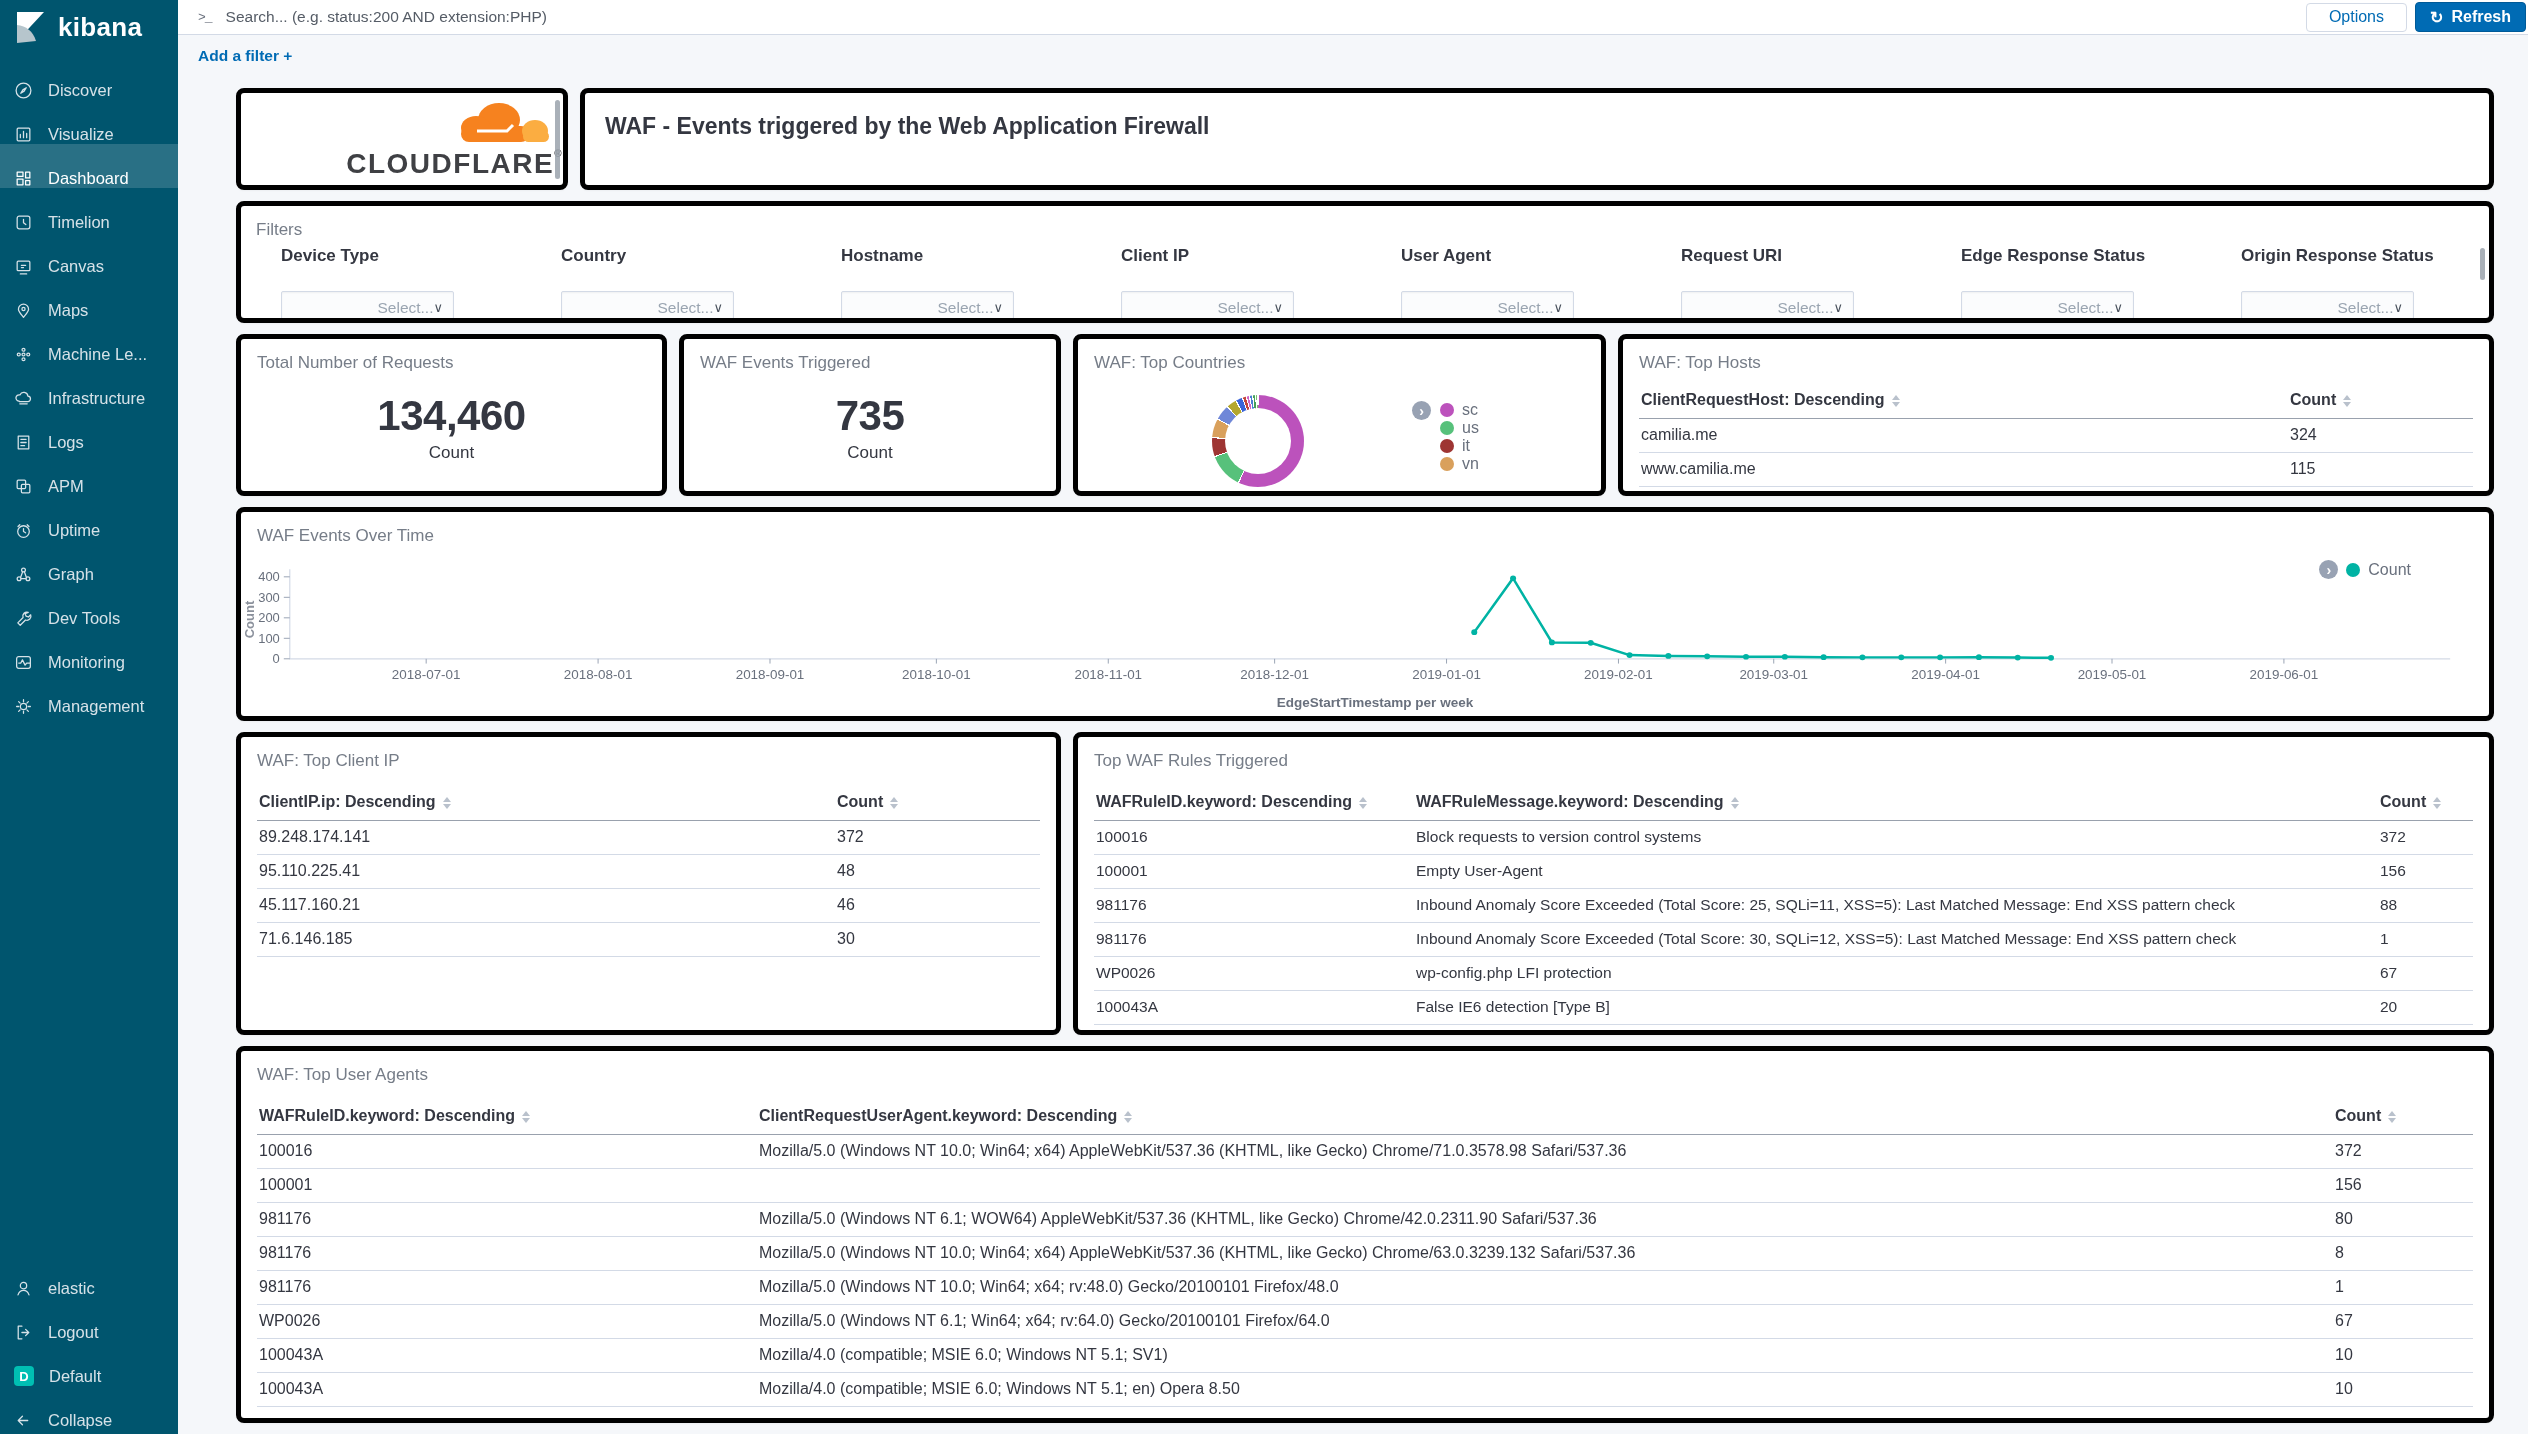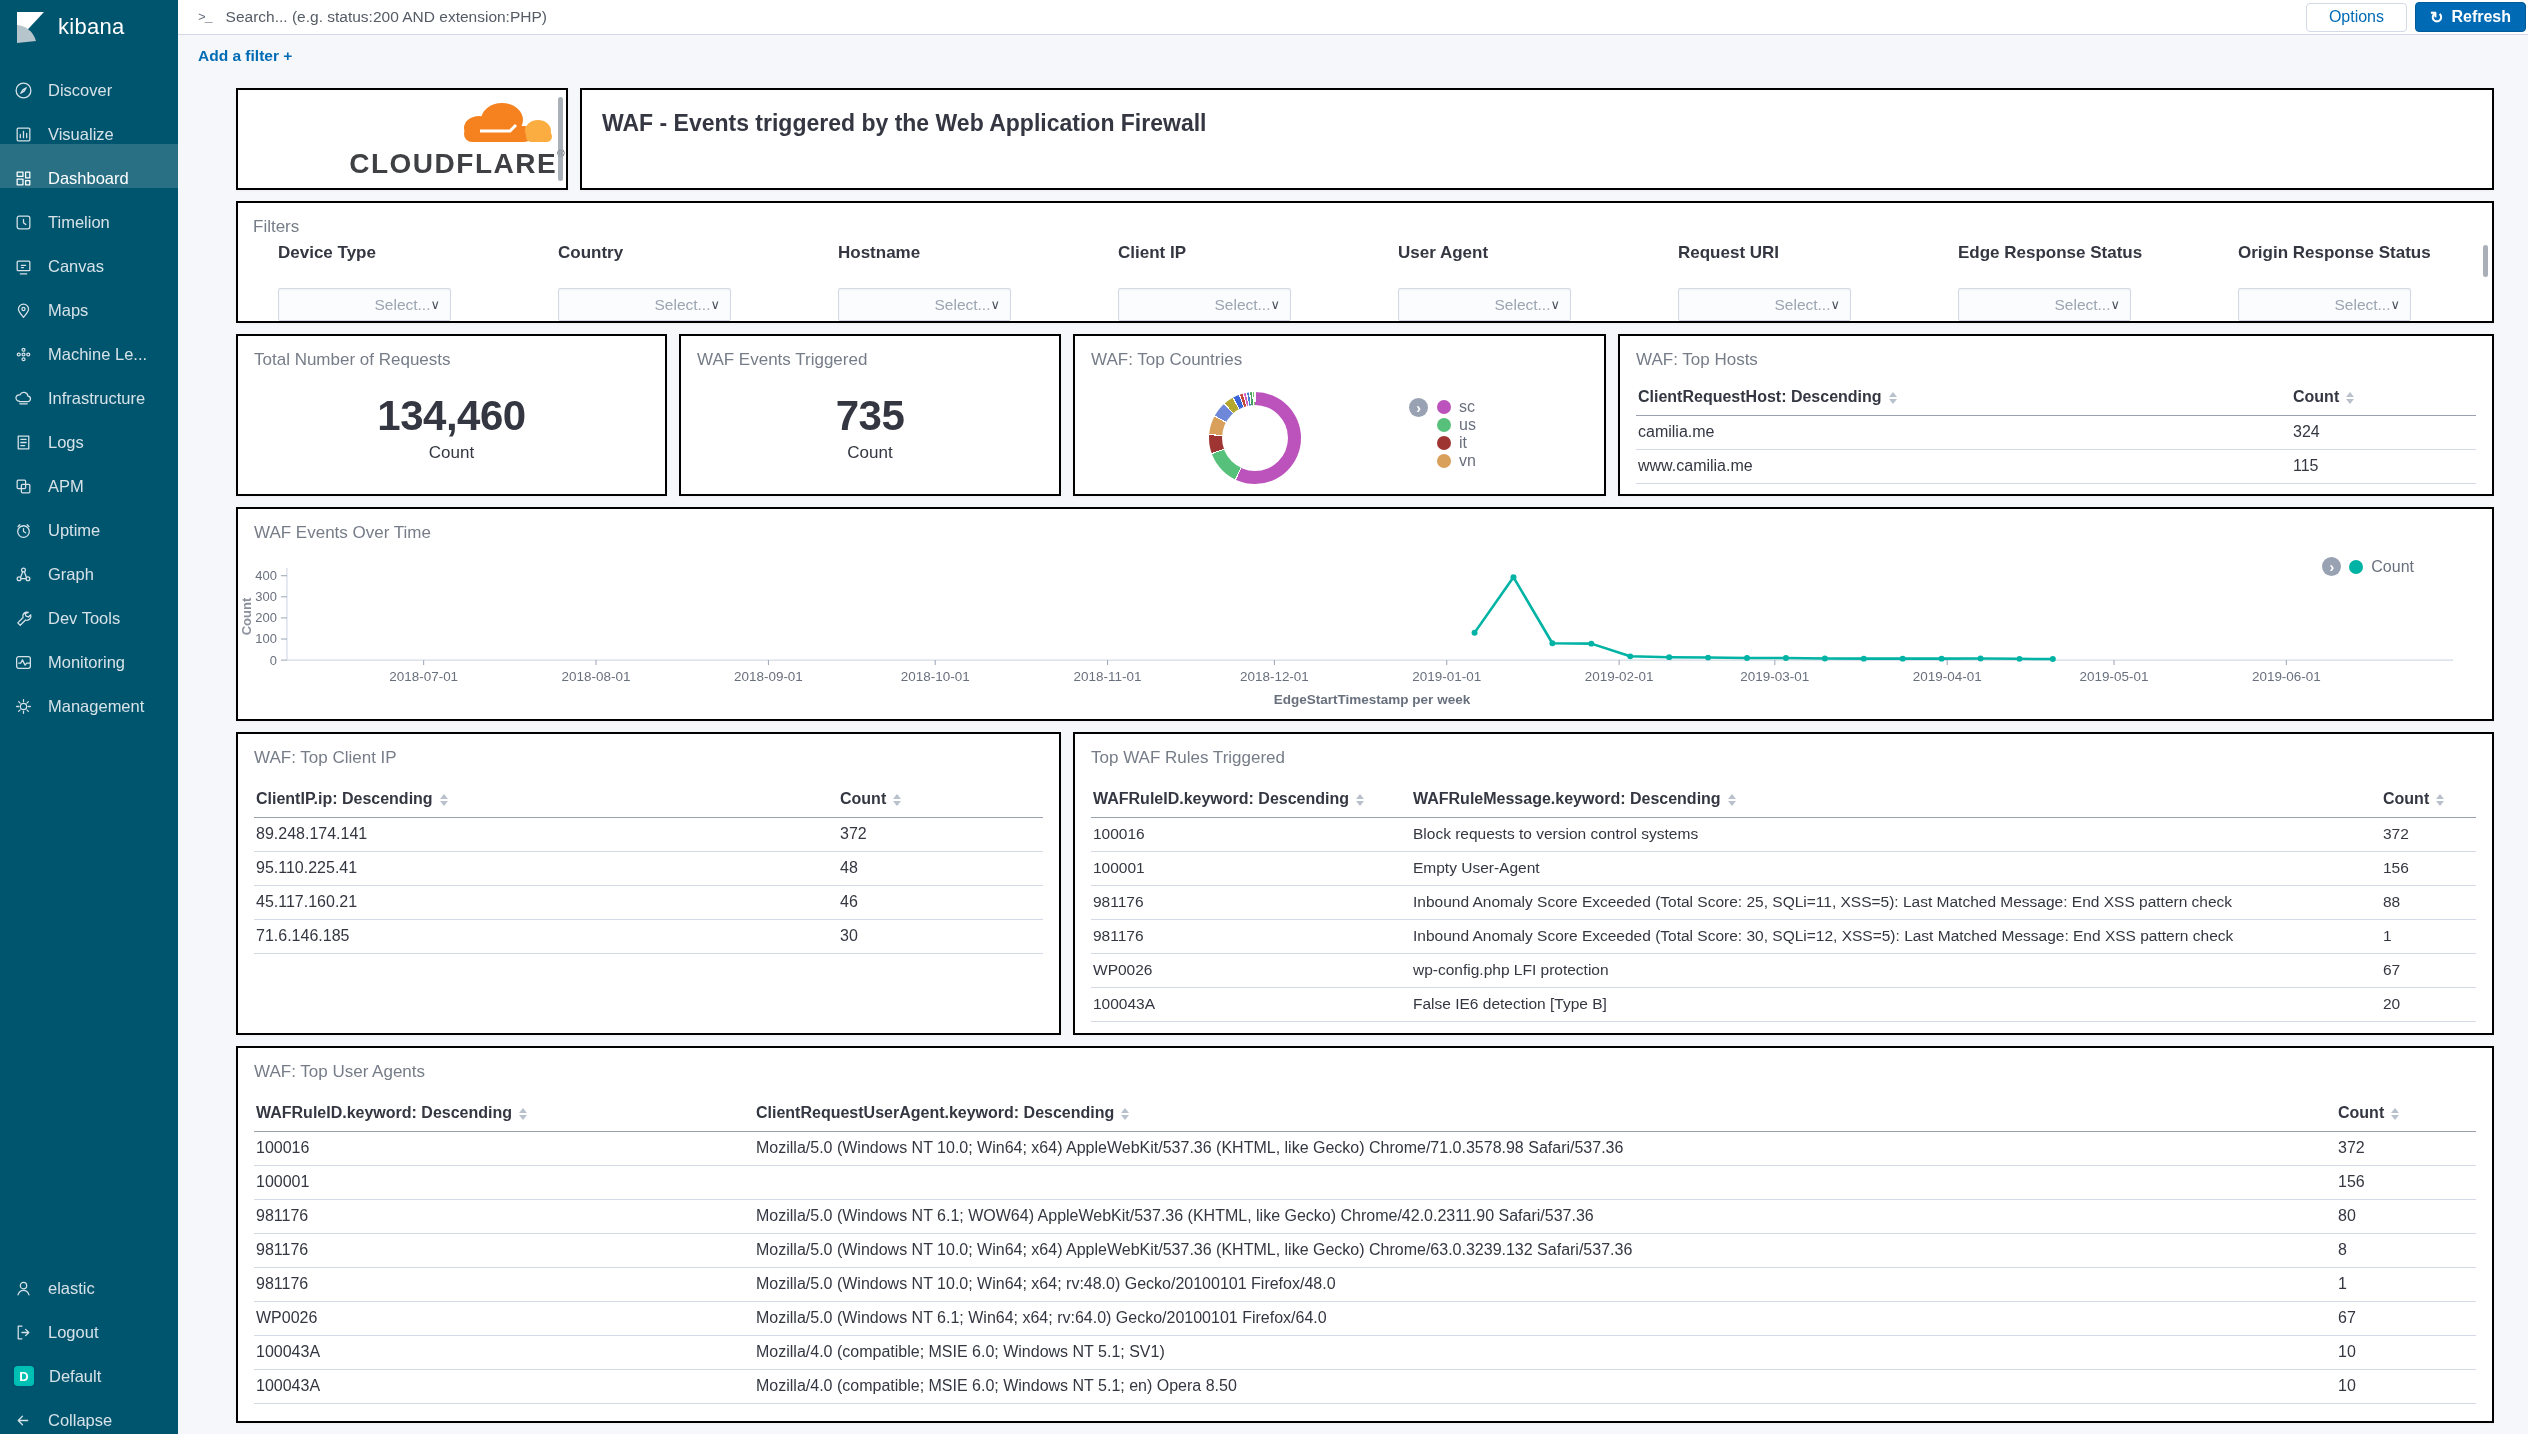--- a/index.html
+++ b/index.html
@@ -3,21 +3,21 @@
 <meta charset="utf-8">
 <style>
   *{margin:0;padding:0;box-sizing:border-box}
   html,body{width:2528px;height:1434px;overflow:hidden}
   body{font-family:"Liberation Sans",sans-serif;background:#f5f7fa;color:#343741}
   .app{display:flex;width:100%;height:100%}
 
   
   .sidebar{width:178px;background:#00556e;color:#dfe9ee;display:flex;flex-direction:column;flex:0 0 178px}
   .logo-row{display:flex;align-items:center;gap:12px;padding:10px 12px 12px 12px}
-  .logo-text{font-size:22px;font-weight:400;color:#fff;letter-spacing:.3px}
+  .logo-text{font-size:26px;font-weight:700;color:#fff;letter-spacing:.3px}
   .nav{display:flex;flex-direction:column}
   .nav-item{display:flex;align-items:flex-end;gap:15px;height:44px;padding:0 14px;font-size:16.5px;cursor:pointer;color:#d6e2e8;white-space:nowrap}
   .nav-item.selected{background:rgba(255,255,255,.16);color:#fff}
   .nicon{width:19px;height:19px;flex:0 0 19px;stroke:currentColor;fill:none;stroke-width:1.2;stroke-linecap:round;stroke-linejoin:round}
   .spacer{flex:1}
   .footer{padding-bottom:4px}
   .dbadge{width:20px;height:20px;flex:0 0 20px;background:#00bfb3;color:#fff;border-radius:4px;display:flex;align-items:center;justify-content:center;font-size:13px;font-weight:700}
 
   
   .main{flex:1;display:flex;flex-direction:column;min-width:0}
@@ -28,21 +28,21 @@
   .search-input::placeholder{color:#555c66}
   .topbar-actions{display:flex;align-items:center;gap:8px;padding-right:2px}
   .options-btn{background:#fff;border:1px solid #d3dae6;border-radius:4px;height:29px;padding:0 22px;font-size:16px;color:#006bb4;cursor:pointer;font-family:inherit}
   .refresh-btn{background:#006bb4;border:1px solid #005a98;border-radius:4px;height:30px;padding:0 14px;font-size:16px;color:#fff;font-weight:600;cursor:pointer;display:flex;align-items:center;gap:8px;font-family:inherit}
   .filterbar{height:43px;display:flex;align-items:center;padding-left:20px;background:#f5f7fa}
   .add-filter{color:#006bb4;font-size:15.5px;font-weight:600;text-decoration:none;cursor:pointer}
   .add-filter .plus{font-weight:700}
 
   .content{padding:12px 34px 0 58px}
   .row{display:flex;gap:12px;margin-bottom:11px}
-  .panel{background:#fff;border:2px solid #000000;border-radius:0;box-shadow:0 1px 2px rgba(0,0,0,.04);position:relative;overflow:hidden}
+  .panel{background:#fff;border:5px solid #000000;border-radius:8px;box-shadow:0 1px 2px rgba(0,0,0,.04);position:relative;overflow:hidden}
   .ptitle{font-size:17px;color:#767d88;padding:14px 16px 0 16px}
 
   
   .brand-panel{width:332px;height:102px;display:flex;align-items:flex-end;justify-content:center;flex-direction:column}
   .brand-scrollbar{position:absolute;right:3px;top:7px;width:5px;height:86%;background:#9aa2ac;border-radius:3px;opacity:.85}
   .cf-word{font-size:28px;font-weight:700;letter-spacing:1.5px;color:#3f4044;margin-top:-2px}
   .cf-reg{font-size:10px;vertical-align:top;color:#3f4044}
   .title-panel{flex:1;height:102px}
   .dash-title{font-size:23px;font-weight:700;color:#343741;padding:20px 0 0 20px}
 

